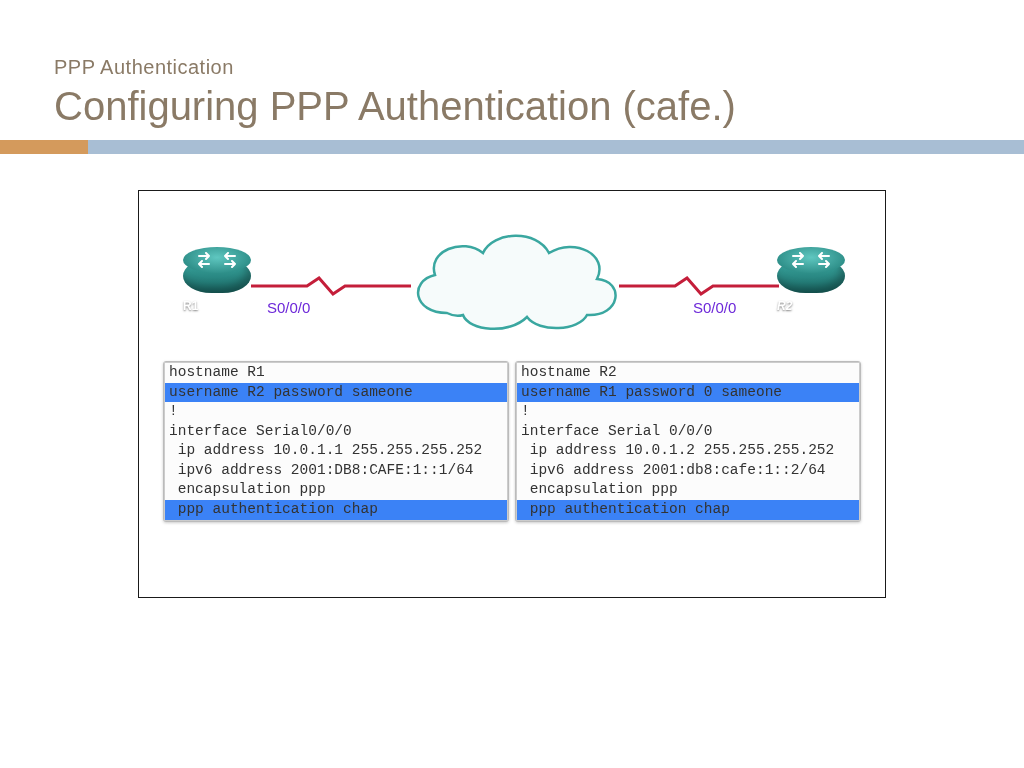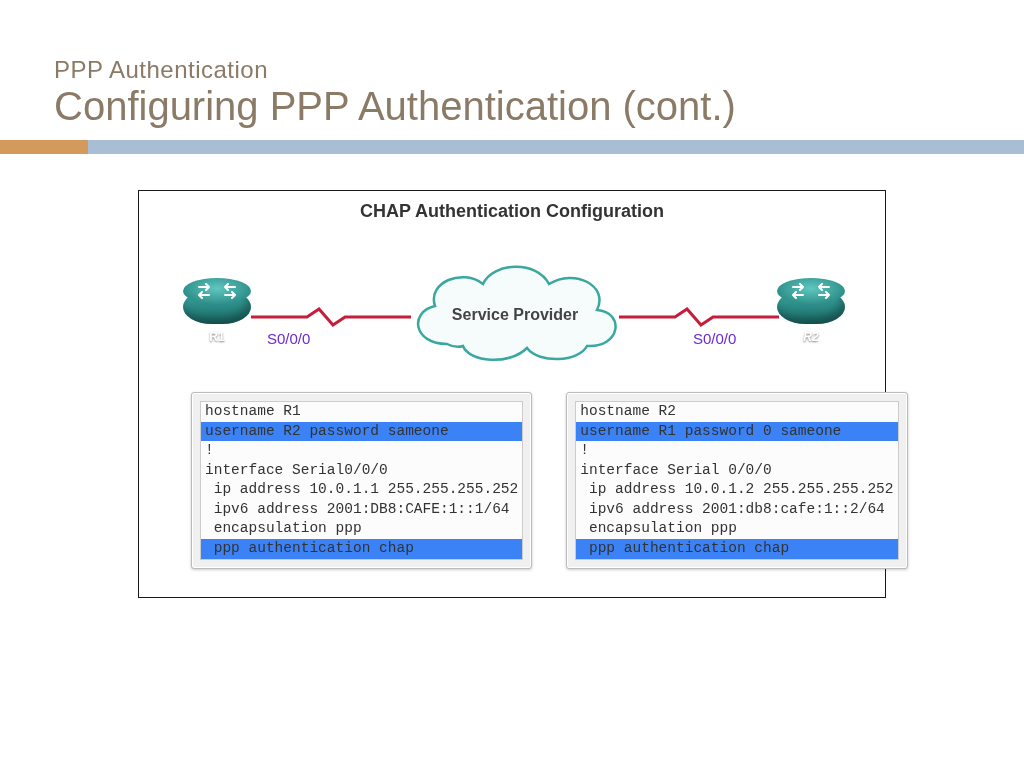--- a/index.html
+++ b/index.html
@@ -8,21 +8,21 @@
     height: 768px;
     background: #ffffff;
     font-family: Arial, Helvetica, sans-serif;
     position: relative;
     overflow: hidden;
   }
   .subtitle {
     position: absolute;
     top: 56px;
     left: 54px;
-    font-size: 24px;
+    font-size: 20px;
     color: #8a7a66;
     letter-spacing: 0.5px;
   }
   .title {
     position: absolute;
     top: 84px;
     left: 54px;
     font-size: 40px;
     color: #8a7a66;
     font-weight: 400;
@@ -88,21 +88,20 @@
     position: absolute;
     top: -12px;
     display:flex;
     align-items:center;
     justify-content:center;
   }
   .router-label {
     position: absolute;
     bottom: -4px;
     width: 100%;
-    text-align: center;
     color: #fff;
     font-size: 12px;
     font-weight: bold;
     text-shadow: 0 1px 2px rgba(0,0,0,.5);
     margin-top: 11px;
   }
   .if-label {
     position: absolute;
     font-size: 15px;
     color: #6d28d9;
@@ -140,47 +139,45 @@
     display: flex;
     justify-content: space-between;
     padding: 0 24px;
     gap: 6px;
   }
   .config-box {
     flex: 1;
     background: #f0f0f0;
     border: 1px solid #bbb;
     border-radius: 3px;
-    padding: 8px;
+    padding: 0;
     box-shadow: inset 0 0 0 1px #fff, 0 1px 3px rgba(0,0,0,0.2);
-    margin-left: 28px;
   }
   .config-inner {
     background: #fcfcfc;
     border: 1px solid #ccc;
     font-family: "Courier New", monospace;
     font-size: 14.5px;
     line-height: 1.35;
     color: #333;
     white-space: pre;
     overflow: hidden;
   }
   .config-line { padding: 0 4px; }
   .hl { background: #3b82f6; }
 </style>
 </head>
 <body>
 
 <div class="subtitle">PPP Authentication</div>
-<div class="title">Configuring PPP Authentication (cont.)</div>
+<div class="title">Configuring PPP Authentication (cafe.)</div>
 <div class="divider-bar"></div>
 <div class="divider-orange"></div>
 
 <div class="diagram-frame">
-  <div class="diagram-title">CHAP Authentication Configuration</div>
 
   <div class="topology">
 
     <svg class="link-line left" viewBox="0 0 160 20">
       <polyline points="0,10 56,10 68,2 82,18 94,10 160,10"></polyline>
     </svg>
 
     <svg class="link-line right" viewBox="0 0 160 20">
       <polyline points="0,10 56,10 68,2 82,18 94,10 160,10"></polyline>
     </svg>
@@ -206,21 +203,20 @@
         <path d="M 48 90
                  C 14 90 10 58 36 52
                  C 28 28 64 14 84 30
                  C 94 8 138 6 150 30
                  C 176 14 210 32 198 56
                  C 226 58 222 94 188 92
                  C 180 108 140 110 128 94
                  C 110 112 70 108 64 92
                  C 58 94 52 92 48 90 Z" fill="#f6fbfb" stroke="#3aa7a0" stroke-width="2.5"></path>
       </svg>
-      <div class="cloud-label">Service Provider</div>
     </div>
 
     <div class="router r2">
       <div class="router-body"></div>
       <div class="router-top">
         <svg width="44" height="16" viewBox="0 0 44 16">
           <g stroke="#fff" stroke-width="2" fill="#fff">
             <path d="M4 4 L14 4 M14 4 L11 1 M14 4 L11 7" stroke-linecap="round"></path>
             <path d="M40 4 L30 4 M30 4 L33 1 M30 4 L33 7" stroke-linecap="round"></path>
             <path d="M4 12 L14 12 M4 12 L7 9 M4 12 L7 15" stroke-linecap="round"></path>

